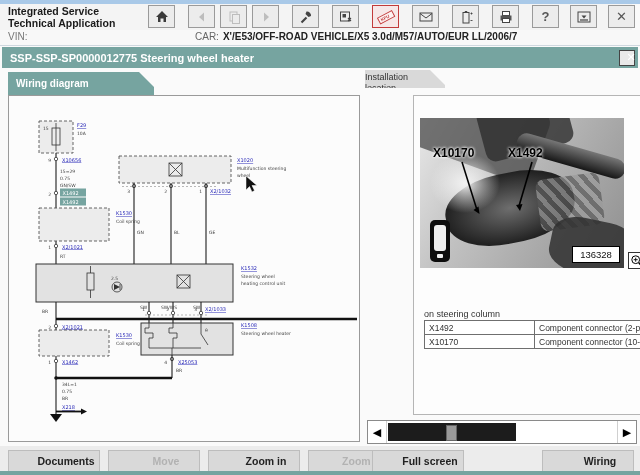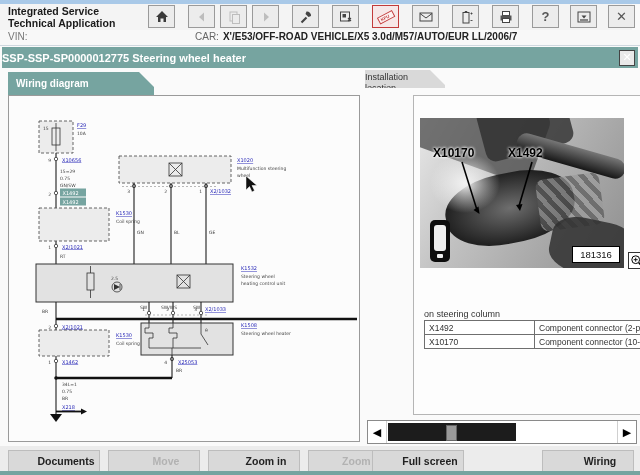--- a/index.html
+++ b/index.html
@@ -17,21 +17,21 @@
   .tbtn.red{border-color:#c23b3b;background:#f7e8e8;}
   .tglyph{font-size:13px;font-weight:bold;color:#555;line-height:1;}
   
   #vin-row{left:0;top:30px;width:640px;height:15px;background:#f8f8f8;border-bottom:1px solid #cfd8df;}
   #vin-label{left:8px;top:1px;font-size:10px;color:#777;}
   #car-line{left:195px;top:1px;font-size:10px;color:#222;}
   #car-line .car-l{color:#666;margin-right:4px;}
   #car-line .car-v{font-weight:bold;}
   
   #title-bar{left:2px;top:47px;width:636px;height:21px;background:#76a4a0;display:flex;align-items:center;}
-  #title-bar span{margin-left:0;color:#fff;font-size:11px;font-weight:bold;}
+  #title-bar span{margin-left:8px;color:#fff;font-size:11px;font-weight:bold;}
   #title-close{position:absolute;right:3px;top:2.5px;width:16px;height:16px;background:#e9e9e9;border:1px solid #444;
         font-size:11px;font-weight:bold;color:#333;display:flex;align-items:center;justify-content:center;box-sizing:border-box;}
   
   .tab{position:absolute;box-sizing:border-box;clip-path:polygon(0 0,calc(100% - 15px) 0,100% 15px,100% 100%,0 100%);}
   #tab-wiring{left:8px;top:72px;width:146px;height:24px;background:#76a4a0;color:#fff;
         font-size:10px;font-weight:bold;padding:6px 0 0 8px;}
   #tab-install{left:365px;top:70px;width:80px;height:18px;background:#d9d9d9;color:#333;
         font-size:9px;line-height:11px;padding:2px 0 0 0;}
   
   #left-panel{left:8px;top:95px;width:352px;height:347px;background:#fcfcfc;border:1px solid #9a9a9a;box-sizing:border-box;}
@@ -334,21 +334,21 @@
       <polygon points="96,87 100,93 102.5,86" fill="#000"></polygon>
     </svg>
     <div id="photo-labels">
       <div style="left:13px;top:28px;">X10170</div>
       <div style="left:88px;top:28px;">X1492</div>
     </div>
     <div id="car-badge">
       <div class="inner"></div>
       <div class="dot"></div>
     </div>
-    <div id="img-number">181316</div>
+    <div id="img-number">136328</div>
   </div>
   <div class="abs" id="magnify-btn">
     <svg width="14" height="14" viewBox="0 0 14 14">
       <circle cx="5.7" cy="5.7" r="3.9" fill="#fff" stroke="#000"></circle>
       <line x1="8.8" y1="8.8" x2="12.5" y2="12.5" stroke="#000" stroke-width="1.6"></line>
       <path d="M3.7 5.7 h4 M5.7 3.7 v4" stroke="#000" stroke-width="0.9"></path>
       </svg>
   </div>
 
   <div class="abs" id="col-caption">on steering column</div>

